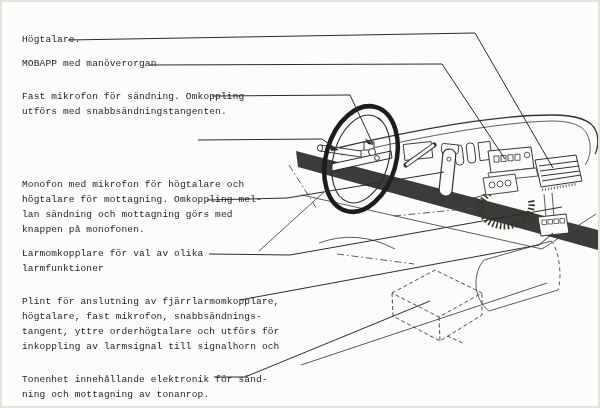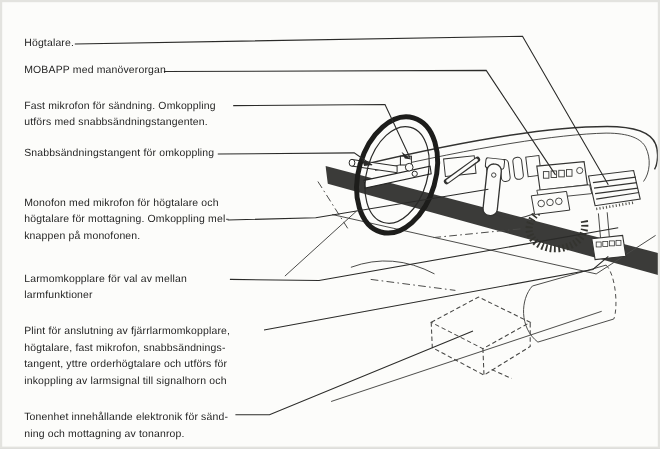--- a/index.html
+++ b/index.html
@@ -3,21 +3,21 @@
 <meta charset="utf-8">
 <style>
   html,body{margin:0;padding:0;background:#9a9a9a;}
   #page{
     position:relative;
     width:600px;height:408px;
     box-sizing:border-box;
     background:#fcfcfa;
     border:2px solid #e3e3df;
     overflow:hidden;
-    font-family:Liberation Sans, sans-serif;
+    font-family:Liberation Mono, monospace;
   }
   #page svg{position:absolute;left:0;top:0;}
   .callout{
     position:absolute;
     left:20px;
     color:#1e1e1e;
     font-size:9.5px;
     line-height:15px;
     letter-spacing:.15px;
     white-space:nowrap;
@@ -159,31 +159,31 @@
   <div class="callout" style="top:54px">
     <div class="ln">MOBAPP med manöverorgan</div>
   </div>
 
   <div class="callout" style="top:87px">
     <div class="ln">Fast mikrofon för sändning. Omkoppling</div>
     <div class="ln">utförs med snabbsändningstangenten.</div>
   </div>
 
   <div class="callout" style="top:130px">
-    <div class="ln">Snabbsändningstangent för omkoppling</div>
   </div>
 
   <div class="callout" style="top:175px">
     <div class="ln">Monofon med mikrofon för högtalare och</div>
     <div class="ln">högtalare för mottagning. Omkoppling mel-</div>
+    <div class="ln">lan sändning och mottagning görs med</div>
     <div class="ln">knappen på monofonen.</div>
   </div>
 
   <div class="callout" style="top:244px">
-    <div class="ln">Larmomkopplare för val av mellan</div>
+    <div class="ln">Larmomkopplare för val av olika</div>
     <div class="ln">larmfunktioner</div>
   </div>
 
   <div class="callout" style="top:292px">
     <div class="ln">Plint för anslutning av fjärrlarmomkopplare,</div>
     <div class="ln">högtalare, fast mikrofon, snabbsändnings-</div>
     <div class="ln">tangent, yttre orderhögtalare och utförs för</div>
     <div class="ln">inkoppling av larmsignal till signalhorn och</div>
   </div>
 

